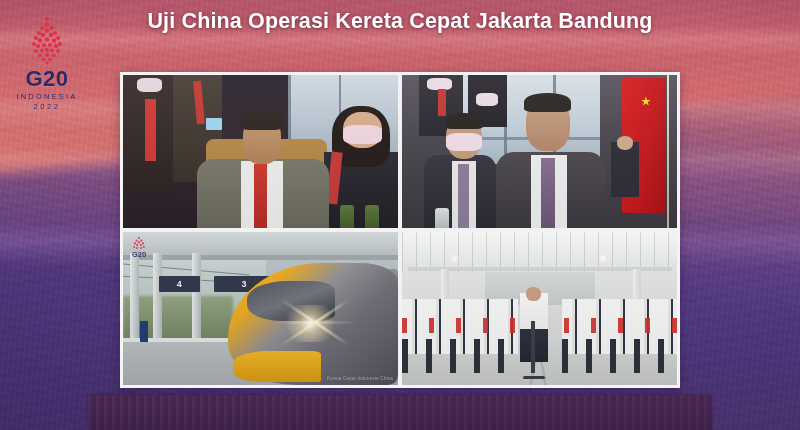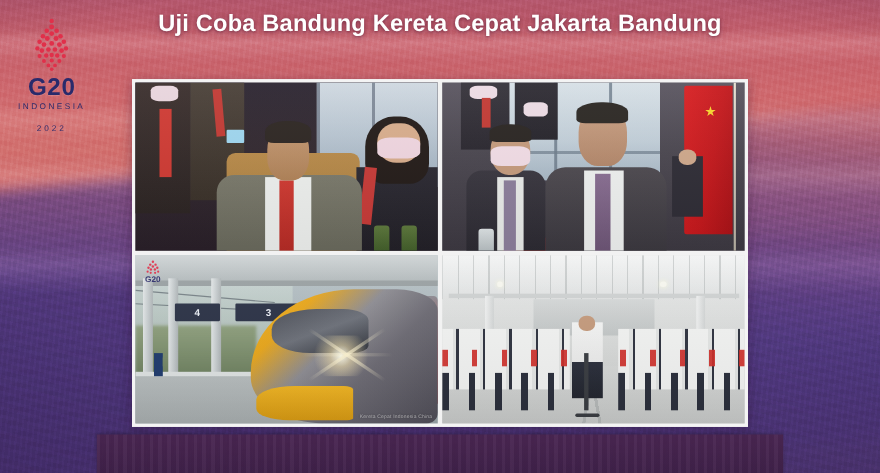--- a/index.html
+++ b/index.html
@@ -84,21 +84,21 @@
   .logo-flame svg{display:block;width:100%;height:100%;}
   .logo-g20{
     color:#2a2a6b;font-weight:700;font-size:22px;letter-spacing:.5px;line-height:1;
     font-family:"Liberation Sans", sans-serif;
     text-shadow:0 1px 0 rgba(255,255,255,.12);
   }
   .logo-country{
     color:#2a2a6b;font-size:7.5px;letter-spacing:2.2px;margin-top:3px;line-height:1;
   }
   .logo-year{
-    color:#2a2a6b;font-size:7.5px;letter-spacing:2.6px;margin-top:12px;line-height:1;
+    color:#2a2a6b;font-size:7.5px;letter-spacing:2.6px;margin-top:2px;line-height:1;
   }
 
   
   .title{
     position:absolute;left:0;right:0;top:9px;text-align:center;
     color:#ffffff;font-size:21.5px;font-weight:700;letter-spacing:.15px;
     text-shadow:0 1px 3px rgba(70,20,50,.55), 0 0 10px rgba(120,40,70,.35);
     white-space:nowrap;
   }
   .subtitle{
@@ -561,21 +561,21 @@
             <circle cx="26" cy="43.5" r="1.7"></circle>
           <circle cx="23" cy="47" r="1.6"></circle>
         </g>
       </svg>
     </div>
     <div class="logo-g20">G20</div>
     <div class="logo-country">INDONESIA</div>
     <div class="logo-year">2022</div>
   </div>
 
-  <div class="title">Uji Coba Bandung Kereta Cepat Jakarta Bandung</div>
+  <div class="title">Uji China Operasi Kereta Cepat Jakarta Bandung</div>
 
   <div class="grid">
 
     <div class="panel p1">
       <div class="win"></div>
       <div class="standLeft"></div>
       <div class="tieLeft"></div>
       <div class="maskTop"></div>
       <div class="standMid"></div>
       <div class="lanyard"></div>

